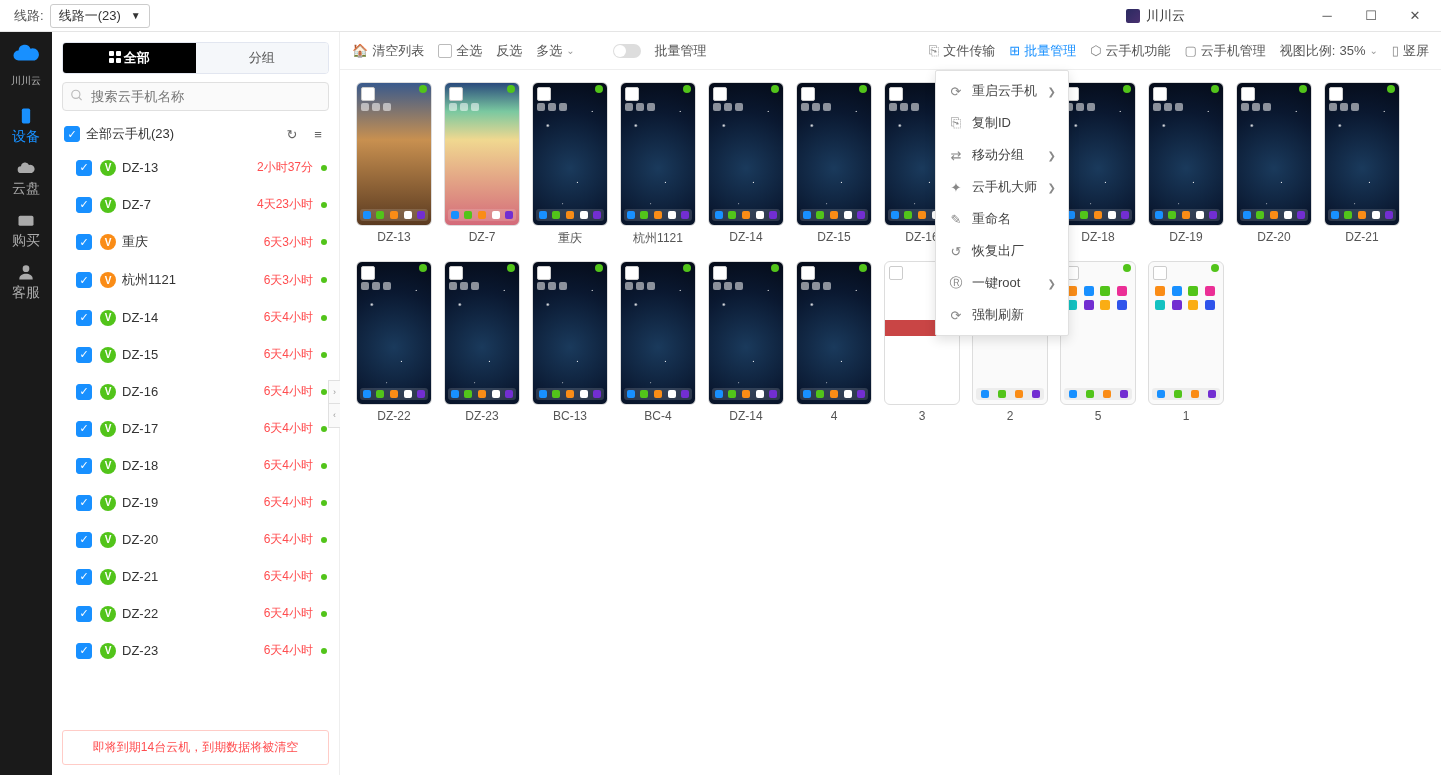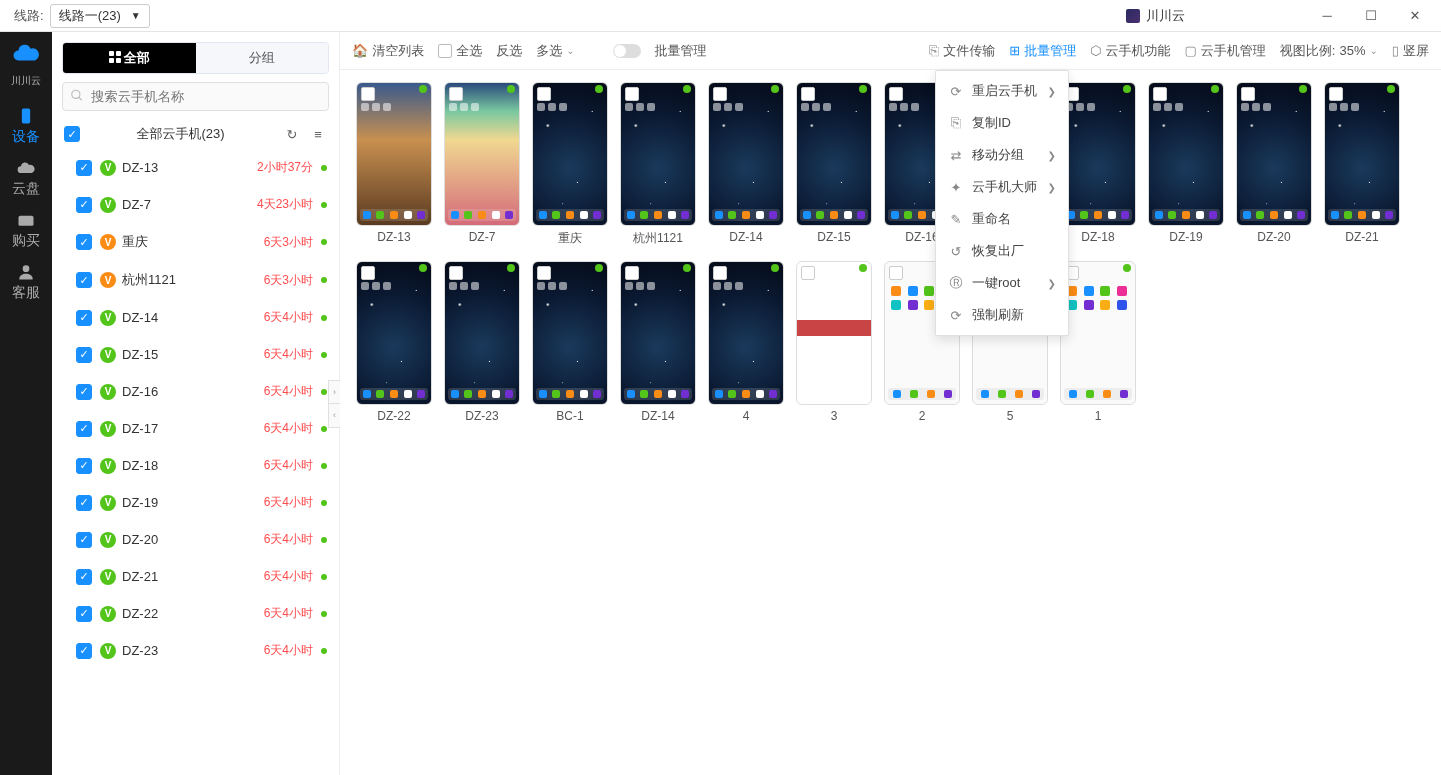--- a/index.html
+++ b/index.html
@@ -25,21 +25,21 @@
 .sidepanel { width: 288px; border-right: 1px solid #eee; display: flex; flex-direction: column; background: #fff; }
 .tabs { display: flex; margin: 10px 10px 8px 10px; border-radius: 4px; overflow: hidden; border: 1px solid #e2e6f0; }
 .tabs .tab { flex: 1; text-align: center; padding: 6px 0; cursor: pointer; background: #f5f7fa; color: #555; }
 .tabs .tab.active { background: #000000; color: #fff; font-weight: bold; }
 .tabs .tab.active .gridic { fill: #fff; }
 .searchwrap { margin: 0 10px 8px 10px; position: relative; }
 .searchwrap input { width: 100%; padding: 6px 8px 6px 28px; border: 1px solid #e0e0e0; border-radius: 4px; background: #fafafa; outline: none; }
 .searchwrap .sicon { position: absolute; left: 8px; top: 50%; transform: translateY(-50%); color: #bbb; }
 .grouphead { display: flex; align-items: center; padding: 6px 12px; }
 .grouphead .chk { margin-right: 6px; }
-.grouphead .ghlabel { flex: 1; color: #333; text-align: center; }
+.grouphead .ghlabel { flex: 1; color: #333; }
 .grouphead .ghic { width: 18px; text-align: center; color: #666; cursor: pointer; margin-left: 8px; }
 .devlist { flex: 1; overflow-y: auto; padding-bottom: 8px; }
 .devrow { display: flex; align-items: center; padding: 10px 12px 10px 24px; cursor: pointer; }
 .devrow .chk { margin-right: 8px; }
 .devrow .badge { width: 16px; height: 16px; border-radius: 50%; display: flex; align-items: center; justify-content: center; font-size: 10px; font-weight: bold; color: #fff; margin-right: 6px; }
 .badge.green { background: #52c41a; }
 .badge.orange { background: #fa8c16; }
 .devrow .devname { flex: 1; color: #333; }
 .devrow .devtime { color: #ff4d4f; font-size: 12px; min-width: 62px; text-align: right; }
 .devrow .dot { width: 6px; height: 6px; border-radius: 50%; background: #52c41a; margin-left: 8px; }
@@ -275,20 +275,23 @@
           <span class="dot"></span>
         </div>
         <div class="devrow">
           <span class="chk">✓</span>
           <span class="badge green">V</span>
           <span class="devname">DZ-23</span>
           <span class="devtime">6天4小时</span>
           <span class="dot"></span>
         </div>
       </div>
+    <div class="expire-banner">
+      <span>即将到期</span><span class="n">14</span><span>台云机，</span><span>到期数据将被清空</span>
+    </div>
   </div>
 
   <div class="content">
     <div class="collapse-handle">
       <div class="chbtn">›</div>
       <div class="chbtn">‹</div>
     </div>
 
     <div class="toolbar">
       <div class="titem">
@@ -689,21 +692,42 @@
                   <span class="hsic"></span>
                 </div>
                 <div class="dock">
                   <span class="dic" style="background:#1890ff"></span>
                   <span class="dic" style="background:#52c41a"></span>
                   <span class="dic" style="background:#fa8c16"></span>
                   <span class="dic" style="background:#fff"></span>
                   <span class="dic" style="background:#722ed1"></span>
                 </div>
               </div>
-              <div class="devlabel">BC-1</div>
+              <div class="devlabel">BC-13</div>
+            </div>
+            <div class="device">
+              <div class="screen galaxy">
+                <div class="selbox"></div>
+                <div class="statusbar">
+                  <span class="sbi"></span>
+                </div>
+                <div class="hsrow">
+                  <span class="hsic"></span>
+                  <span class="hsic"></span>
+                  <span class="hsic"></span>
+                </div>
+                <div class="dock">
+                  <span class="dic" style="background:#1890ff"></span>
+                  <span class="dic" style="background:#52c41a"></span>
+                  <span class="dic" style="background:#fa8c16"></span>
+                  <span class="dic" style="background:#fff"></span>
+                  <span class="dic" style="background:#722ed1"></span>
+                </div>
+              </div>
+              <div class="devlabel">BC-4</div>
             </div>
             <div class="device">
               <div class="screen galaxy">
                 <div class="selbox"></div>
                 <div class="statusbar">
                   <span class="sbi"></span>
                 </div>
                 <div class="hsrow">
                   <span class="hsic"></span>
                   <span class="hsic"></span>

